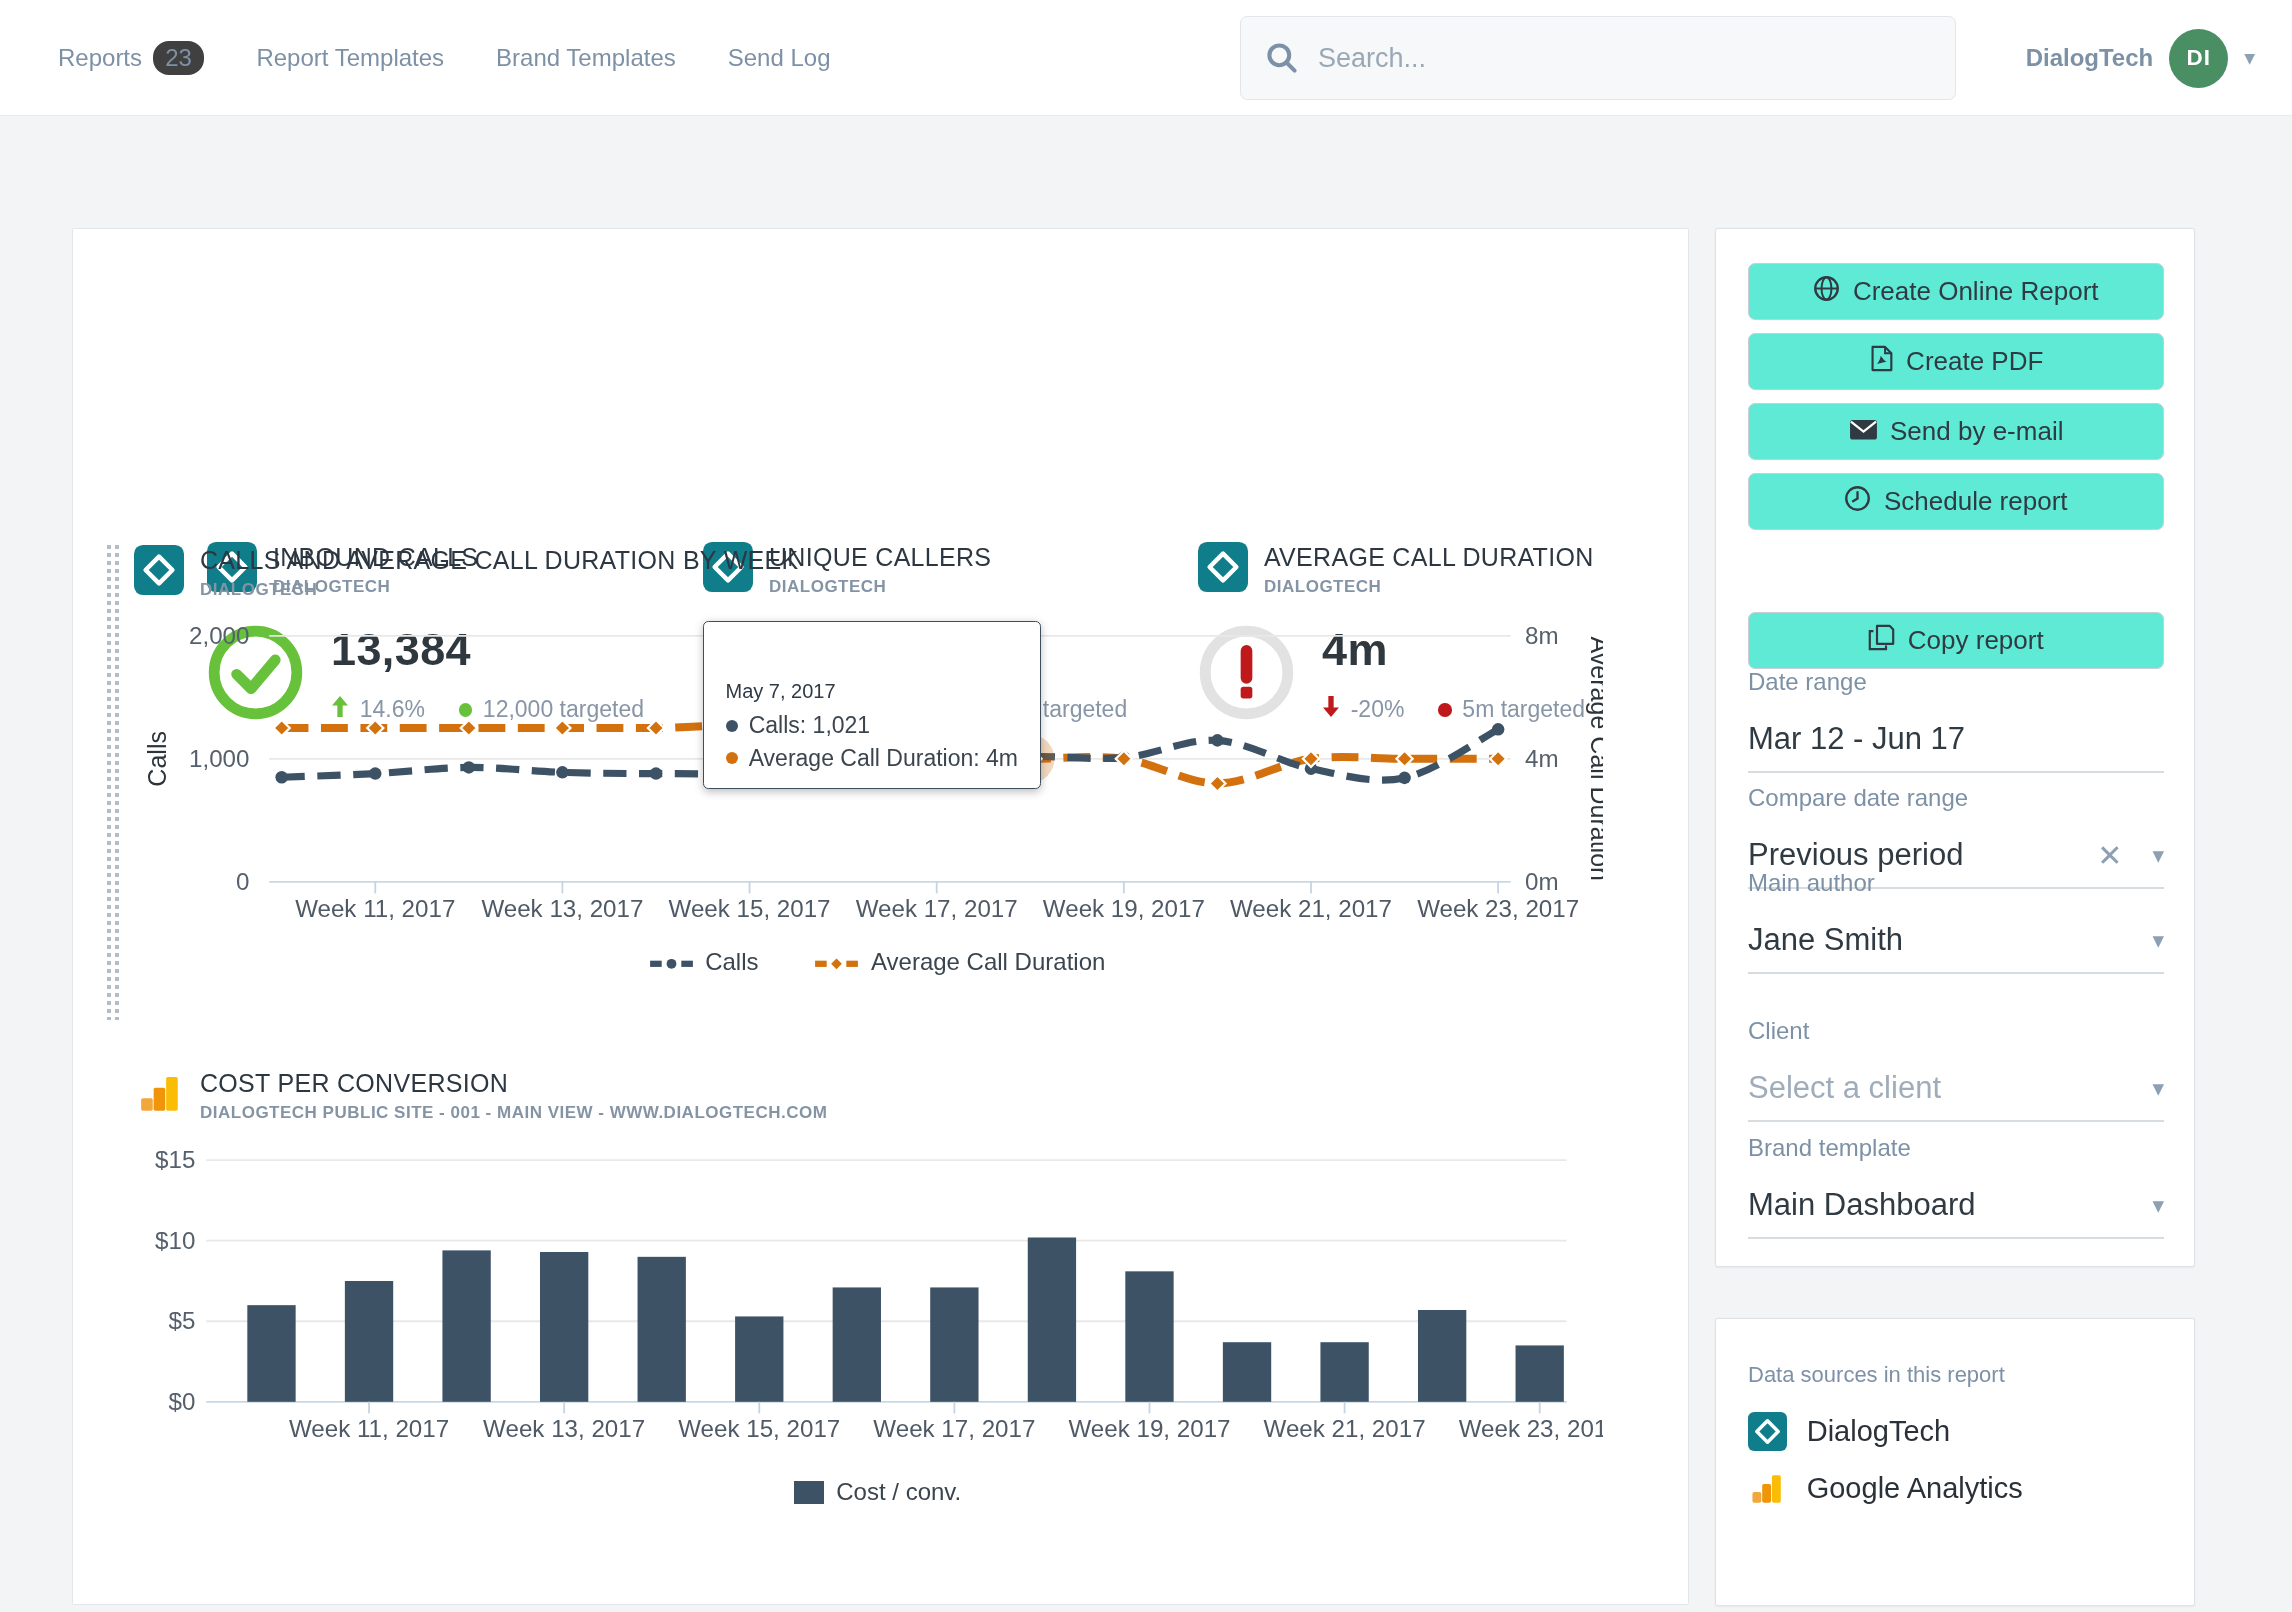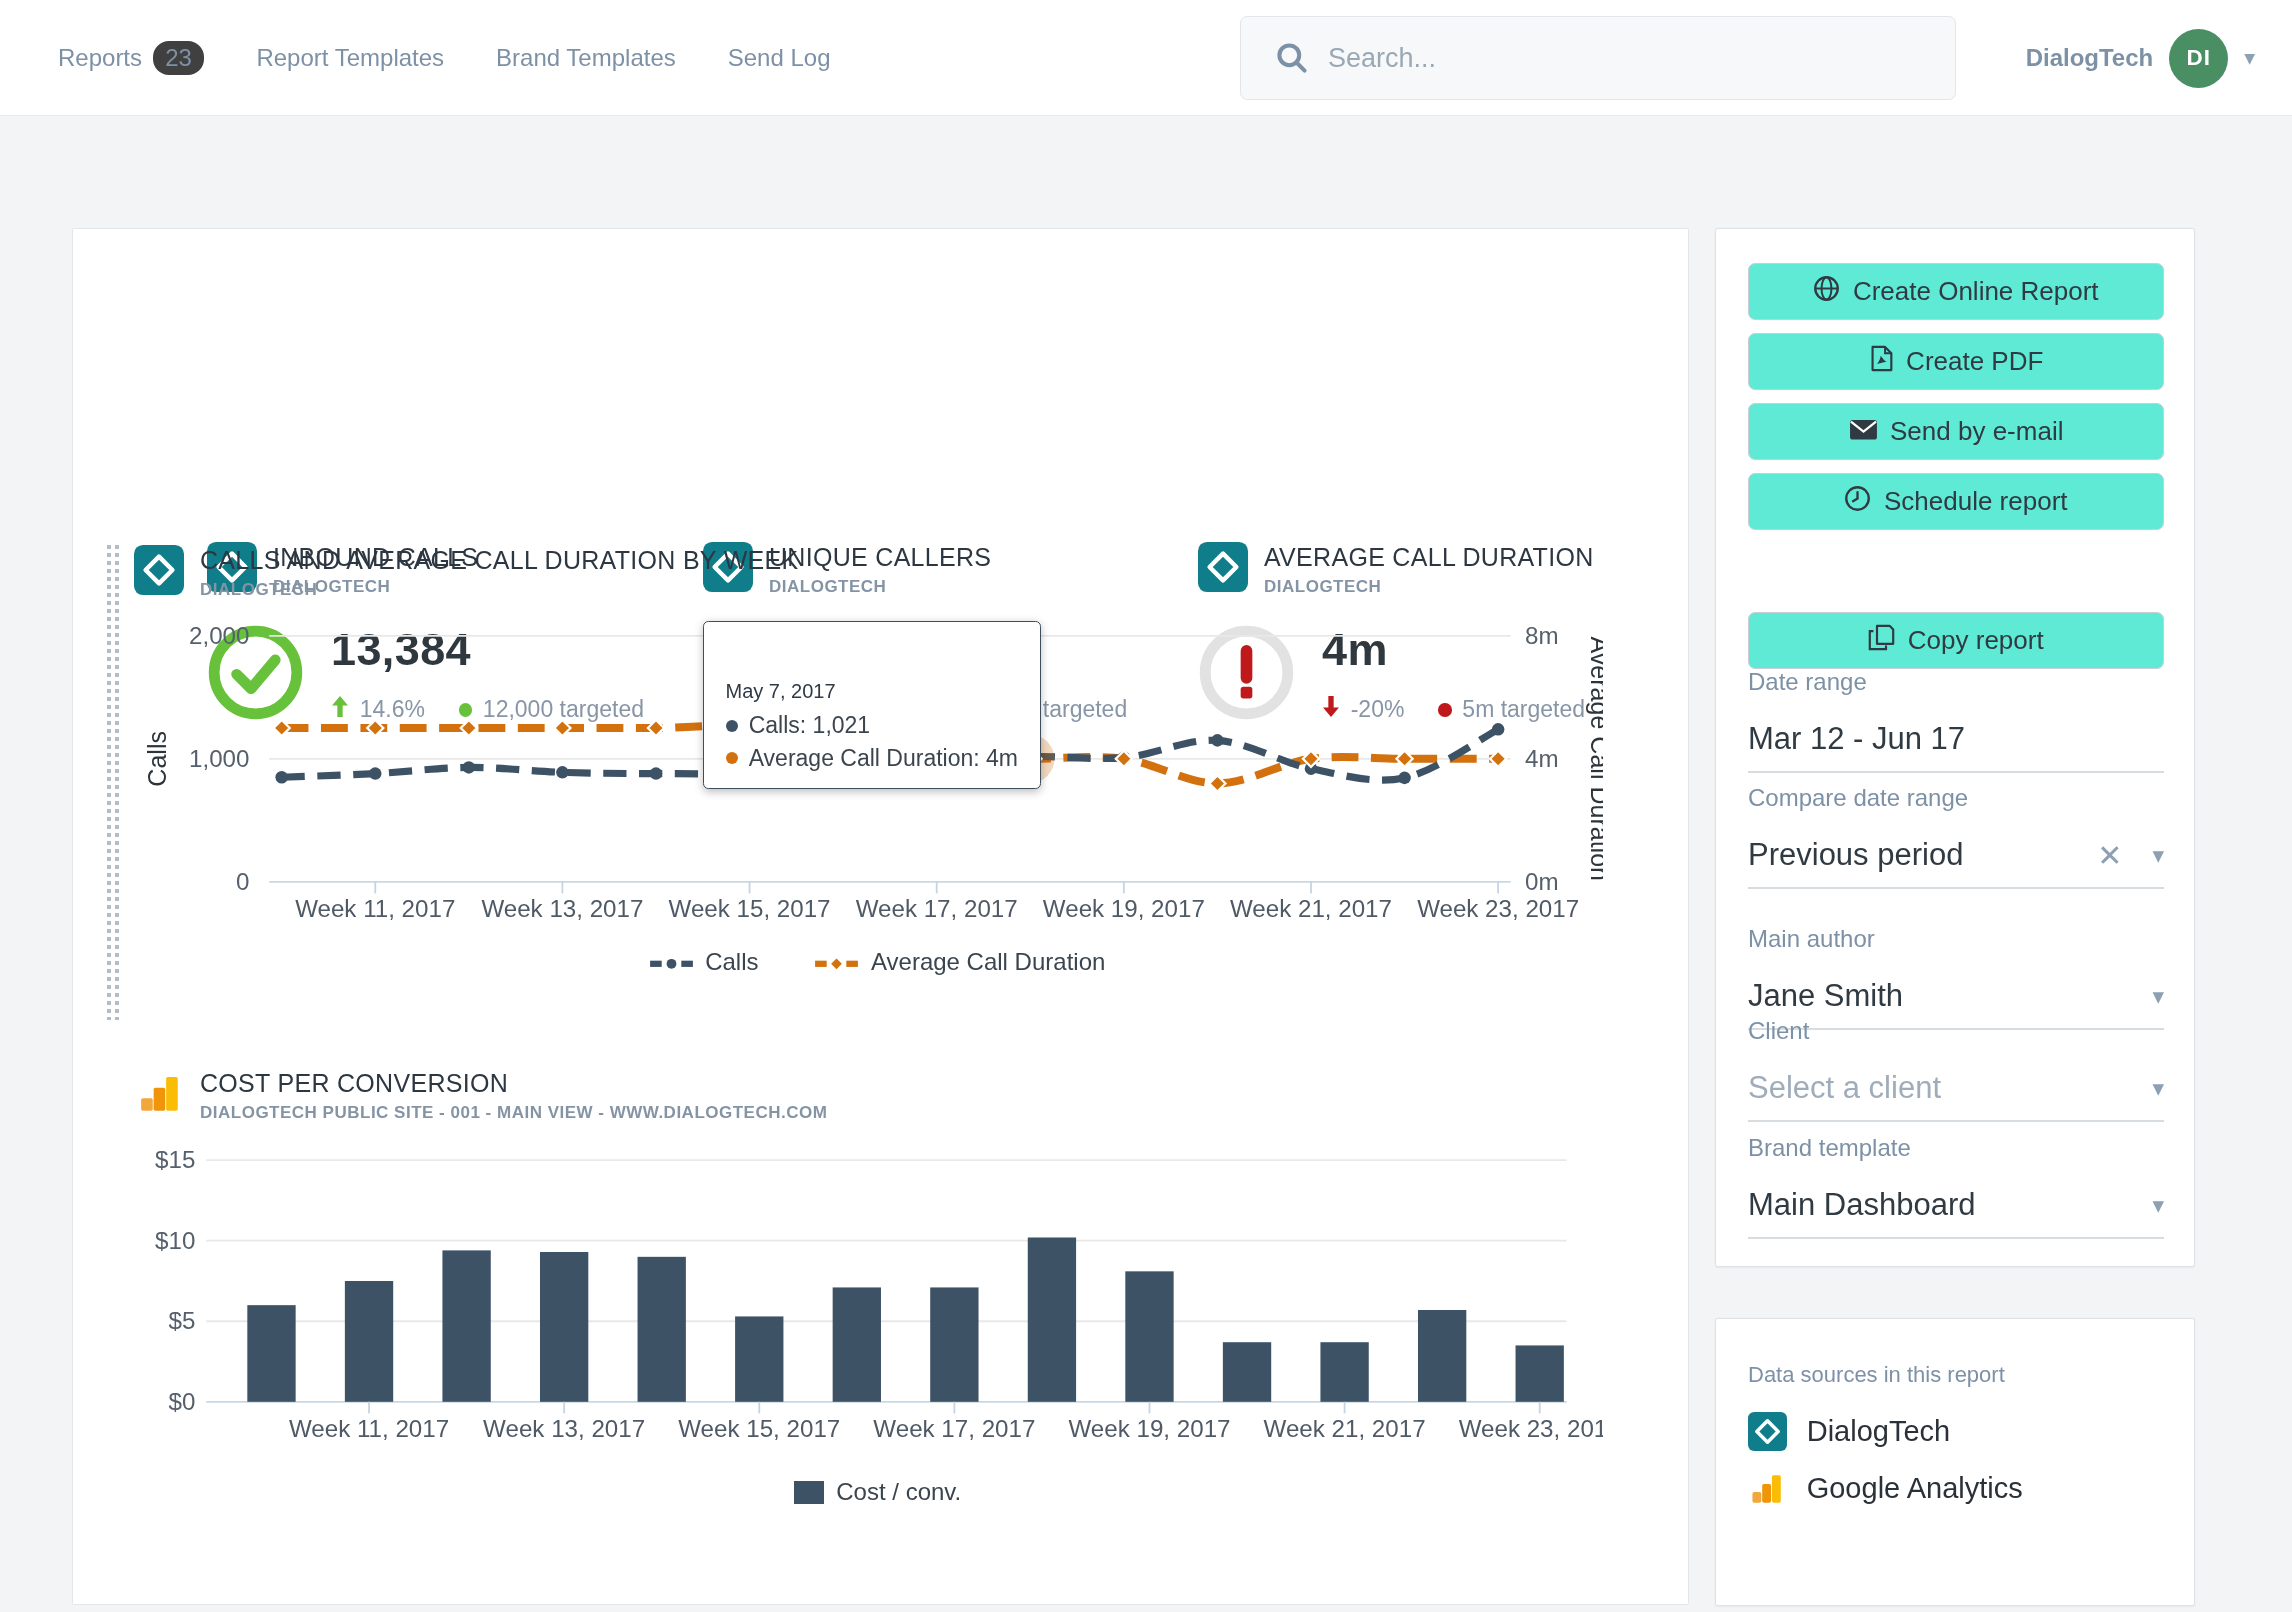--- a/index.html
+++ b/index.html
@@ -18,21 +18,21 @@
   }
   .nav-items { position:absolute; left:58px; top:0; height:116px; display:flex; align-items:center; gap:52px; }
   .nav-item { display:flex; align-items:center; gap:10.7px; font-size:24px; color:#7d91a6; cursor:pointer; }
   .badge {
     background:#404040; color:#7d91a6; font-size:24px;
     border-radius:16px; padding:5.4px 12.5px; line-height:1;
   }
   .searchbox {
     position:absolute; left:1240px; top:16px; width:716px; height:84px;
     background:#f6f8f9; border:0.9px solid #e2e6e9; border-radius:7.2px;
-    display:flex; align-items:center; padding:0 33px; gap:18px;
+    display:flex; align-items:center; padding:0 23px; gap:18px;
   }
   .searchbox input {
     border:none; outline:none; background:transparent; flex:1;
     font-family:"Liberation Sans", sans-serif; font-size:27px; color:#3a454f;
   }
   .searchbox input::placeholder { color:#9aa8b6; }
   .account { position:absolute; right:38px; top:0; height:116px; display:flex; align-items:center; gap:16px; }
   .acct-name { font-size:24px; font-weight:bold; color:#7d91a6; }
   .avatar {
     width:59px; height:59px; border-radius:50%; background:#4a8f63;
@@ -470,21 +470,21 @@
   <div class="field" style="top:555px;">
     <div class="field-label">Compare date range</div>
     <div class="field-value-row">
       <span class="field-value">Previous period</span>
       <span class="field-x">✕</span>
       <span class="field-caret">▾</span>
     </div>
     <div class="field-line"></div>
   </div>
 
-  <div class="field" style="top:696px;">
+  <div class="field" style="top:640px;">
     <div class="field-label">Main author</div>
     <div class="field-value-row">
       <span class="field-value">Jane Smith</span>
       <span class="field-caret">▾</span>
     </div>
     <div class="field-line"></div>
   </div>
 
   <div class="field" style="top:788px;">
     <div class="field-label">Client</div>

